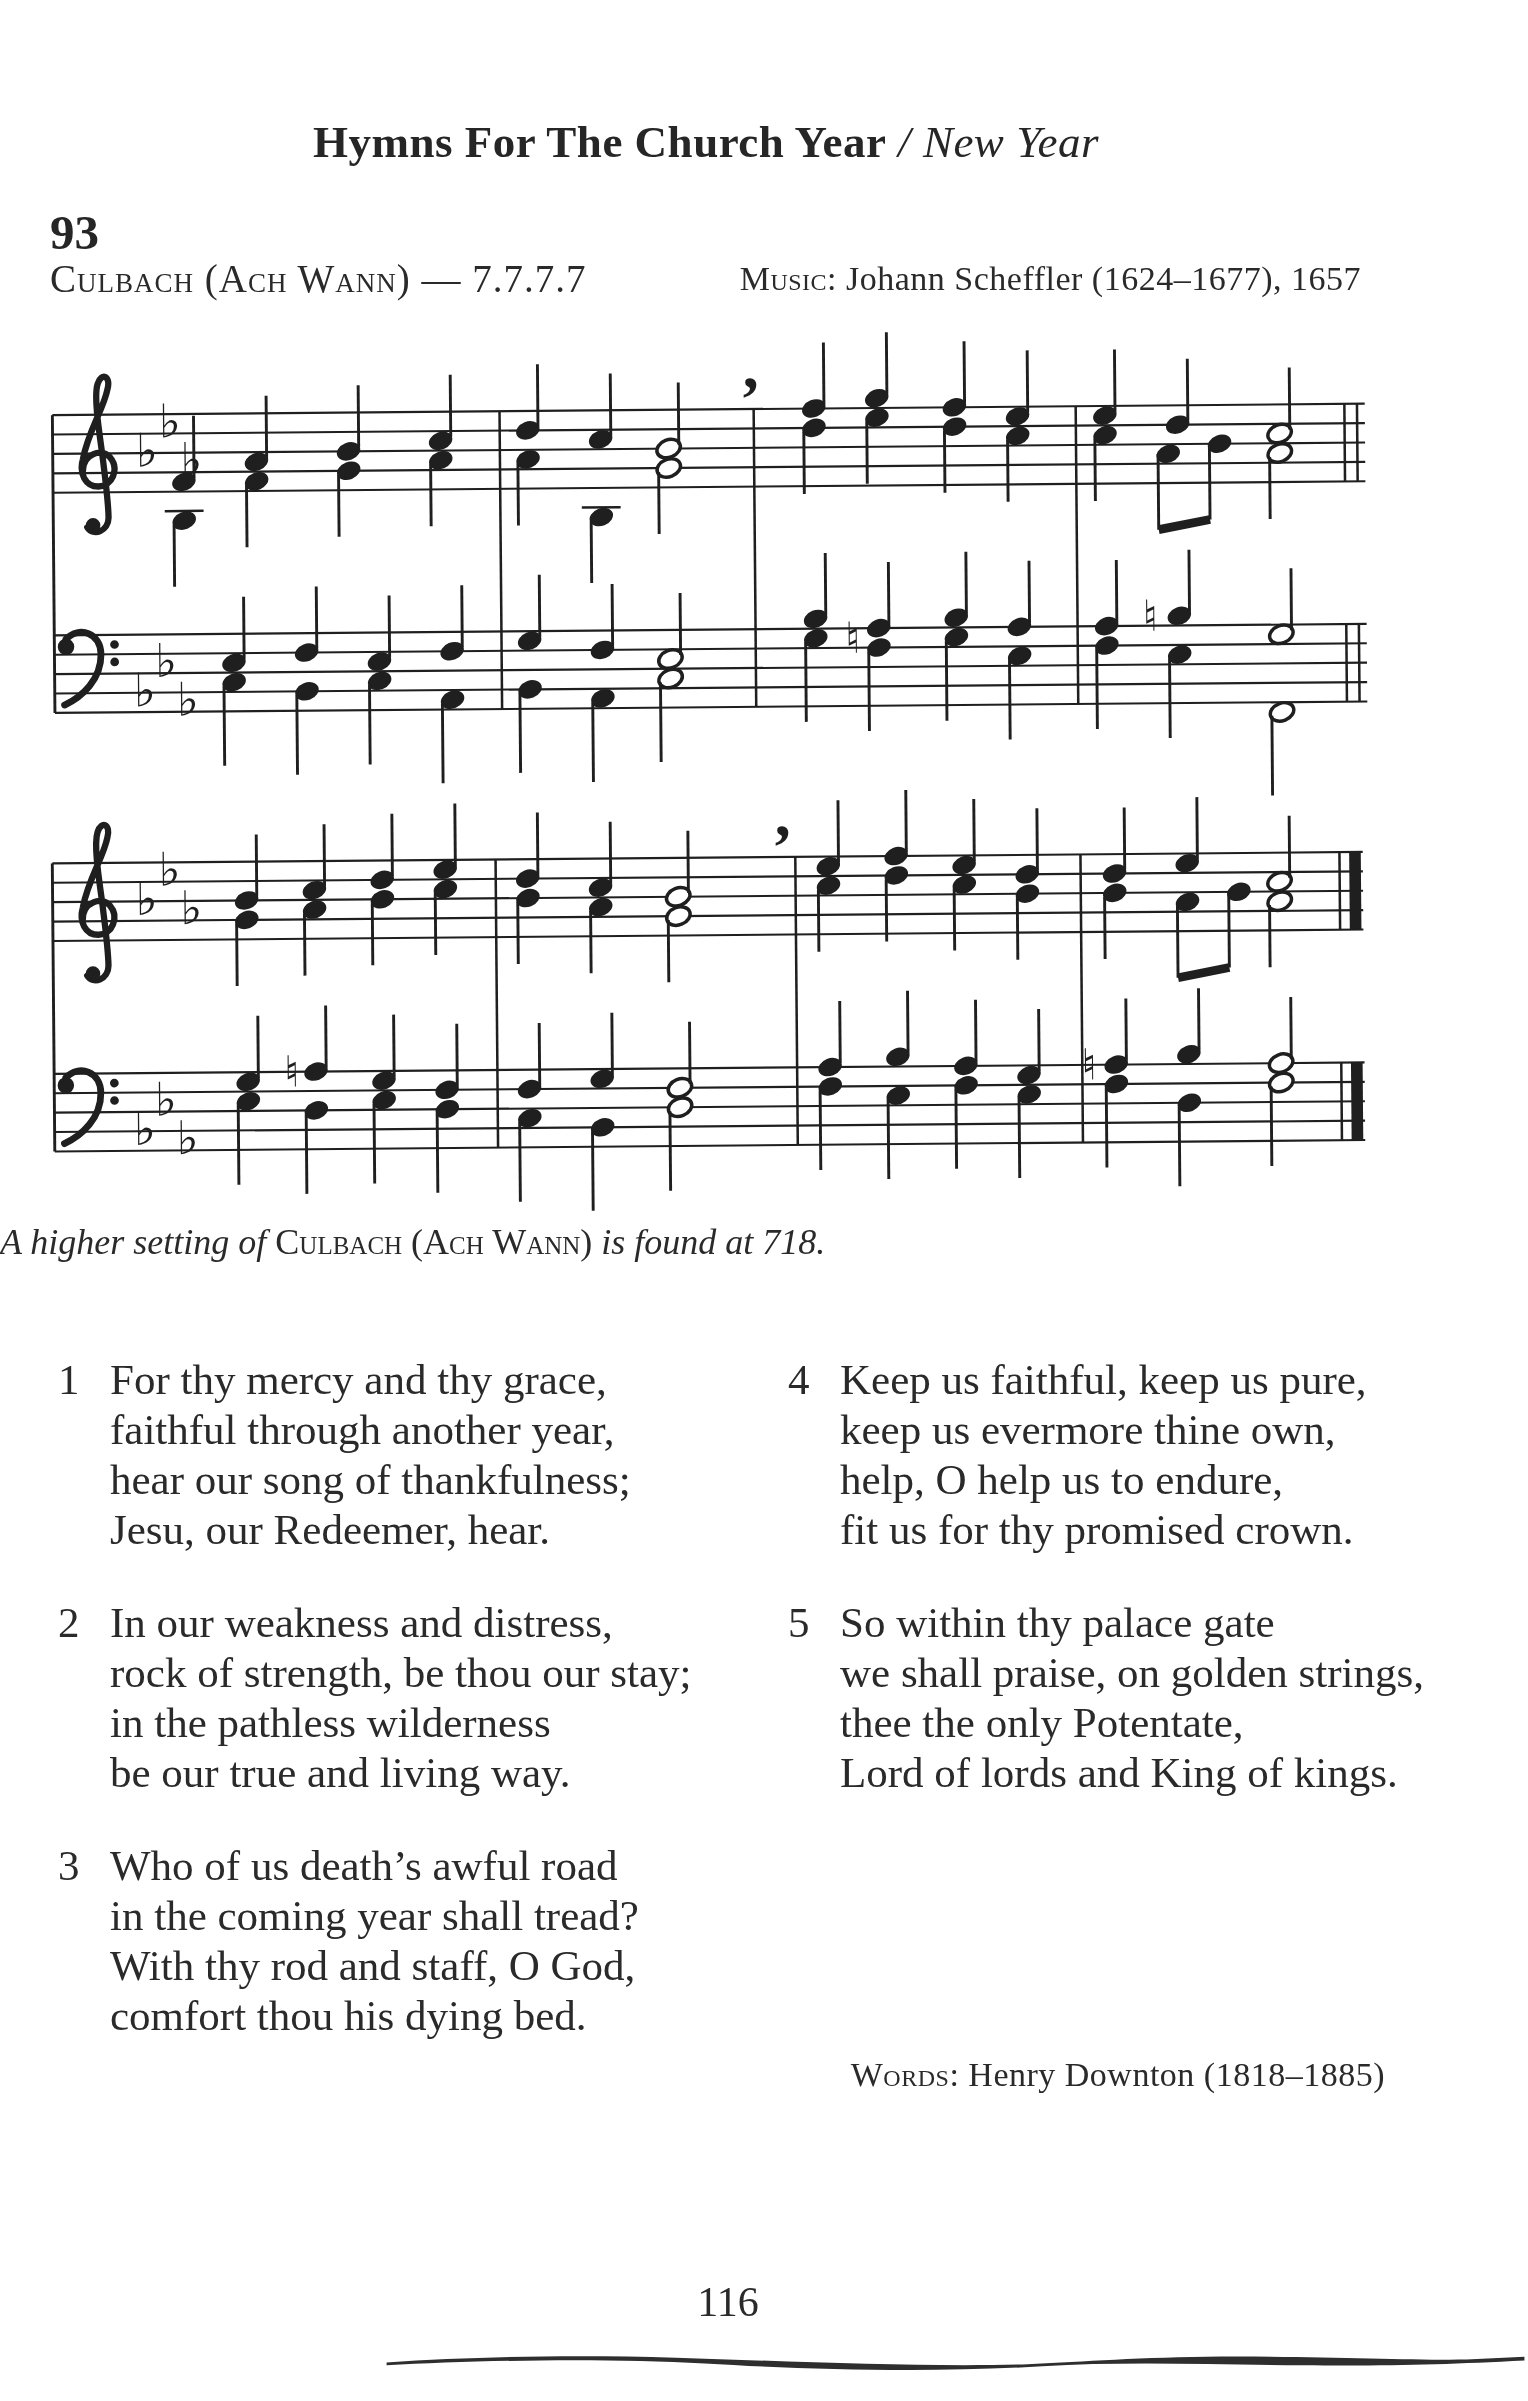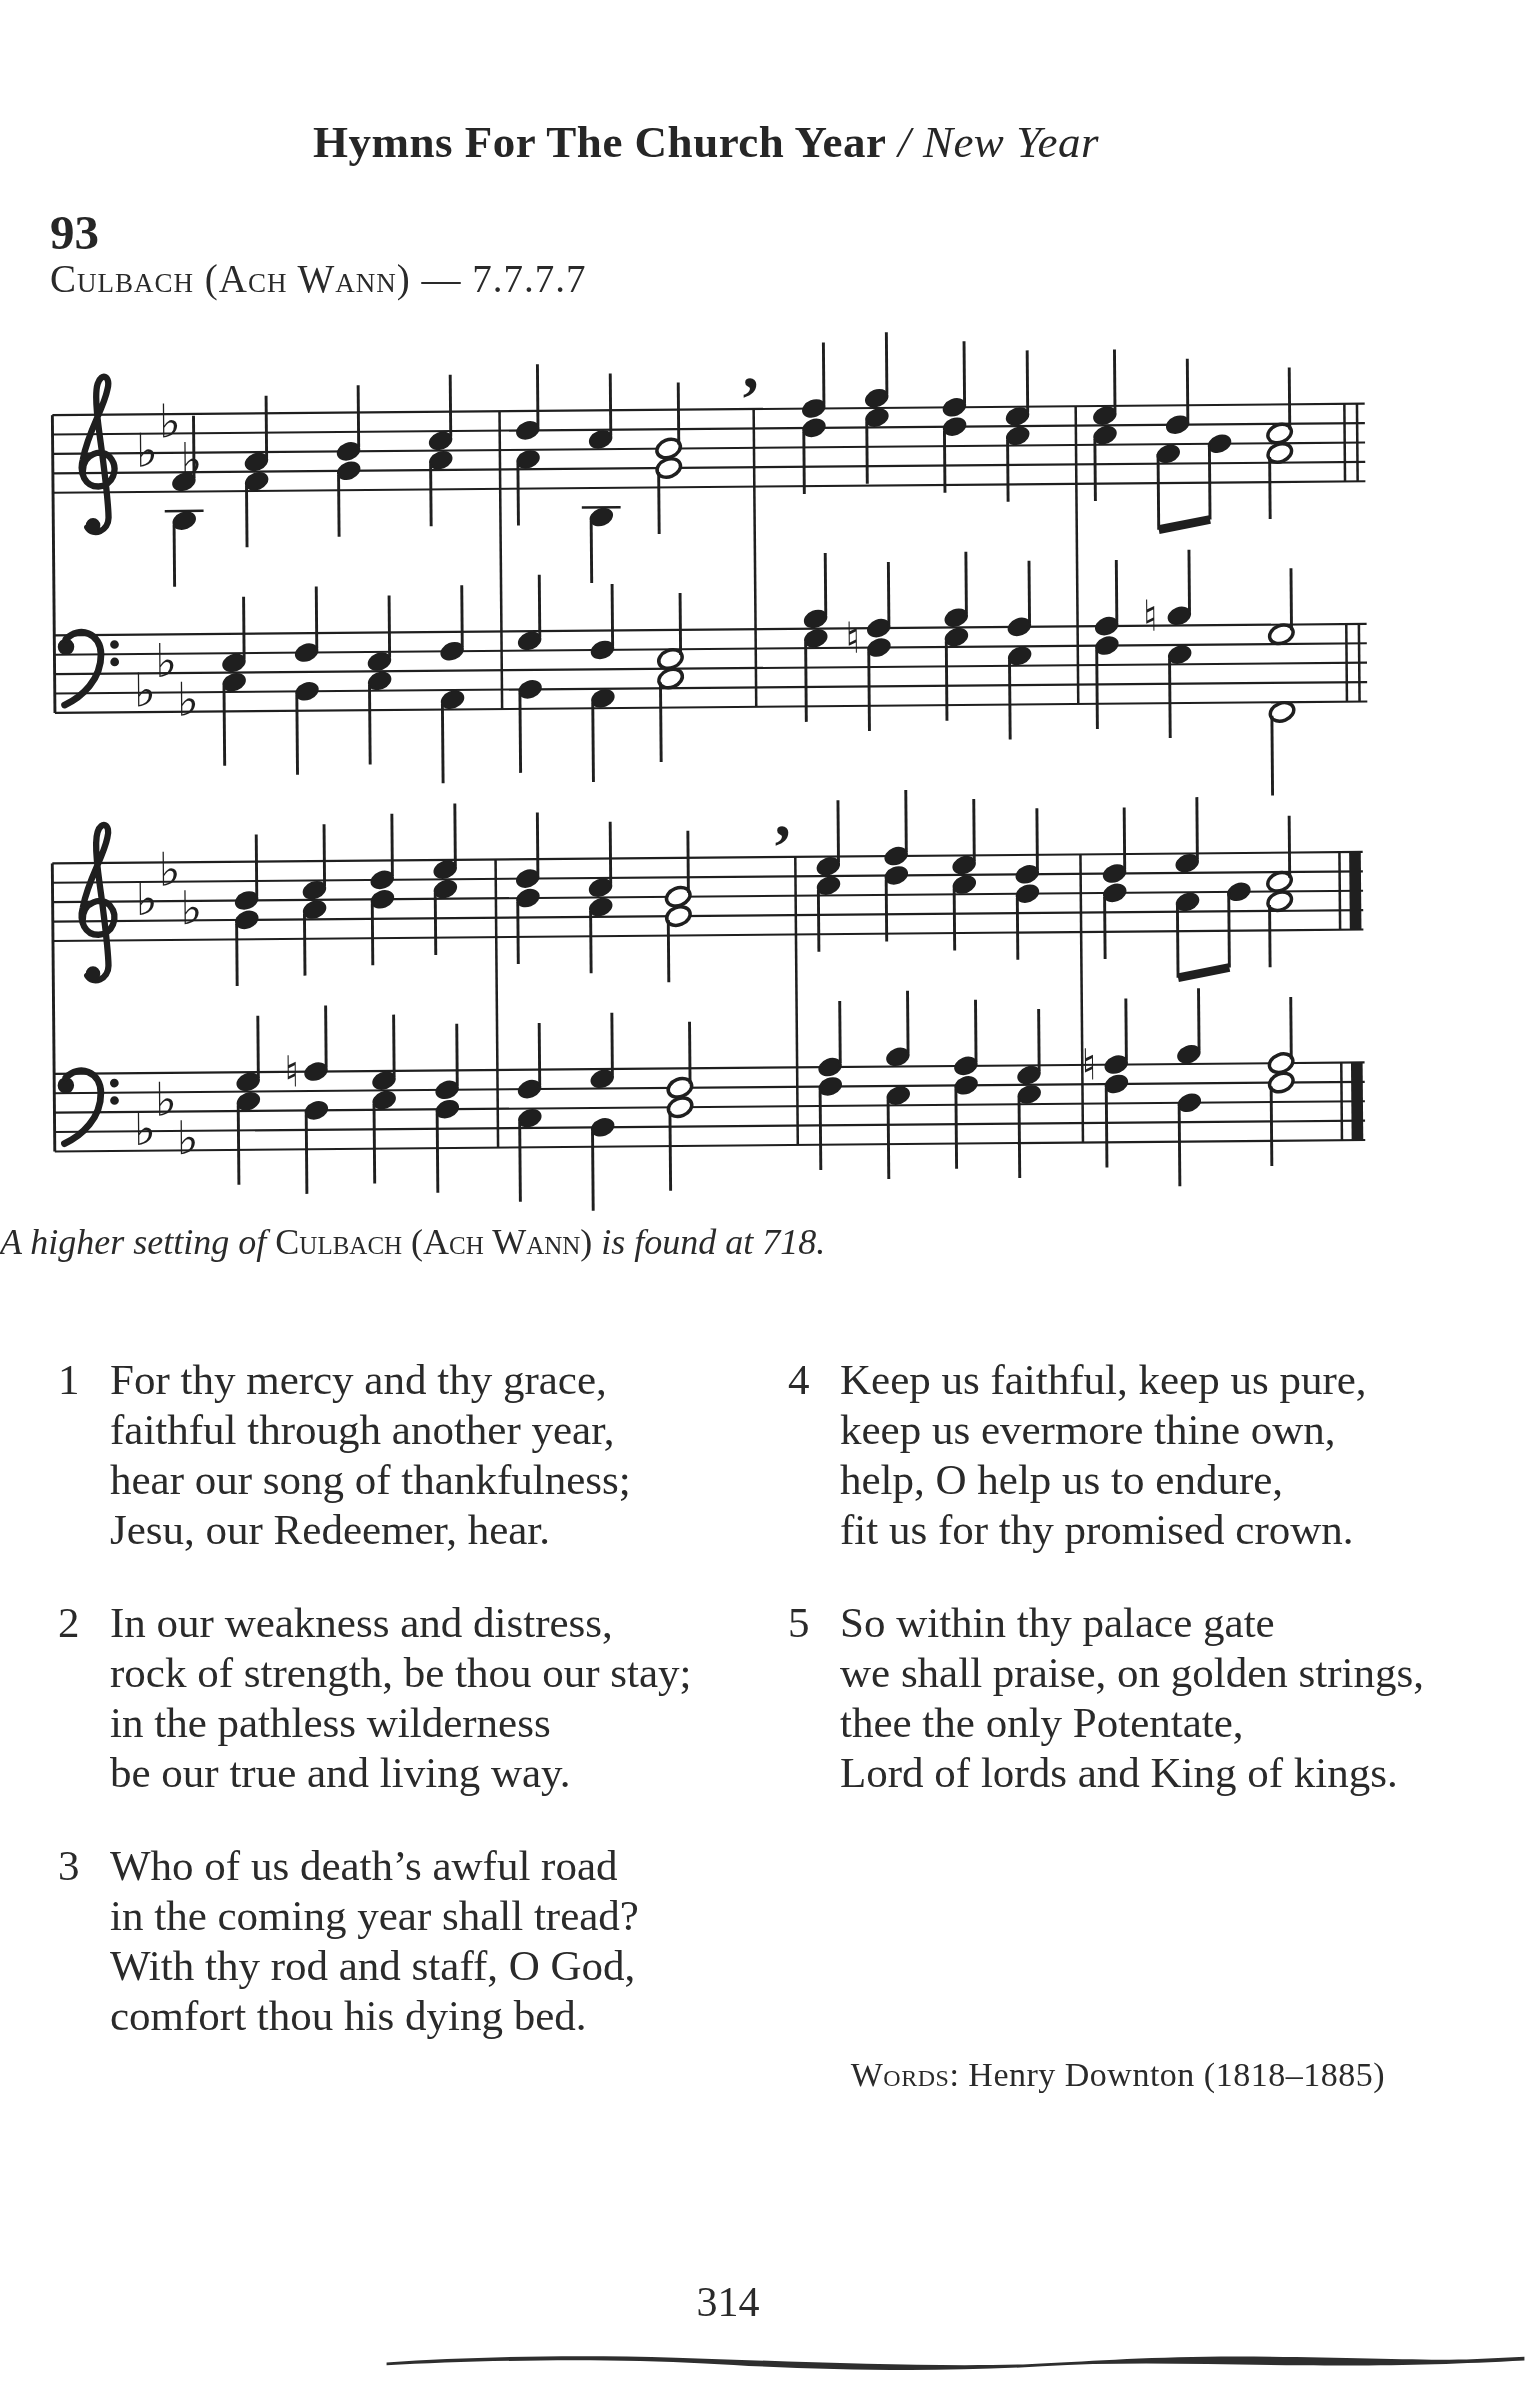--- a/index.html
+++ b/index.html
@@ -37,20 +37,23 @@
   <div class="abs center-band header">
     <span>Hymns For The Church Year</span><span class="ital"> / </span><span class="ital">New Year</span>
   </div>
 
   <div class="abs hymn-number">93</div>
 
   <div class="abs tune-line">
     <span class="sc">Culbach (Ach Wann)</span><span> — </span><span>7.7.7.7</span>
   </div>
 
+  <div class="abs music-credit">
+    <span class="sc">Music:</span><span> Johann Scheffler (1624–1677), 1657</span>
+  </div>
 
   <div id="system1">
       <svg width="1388" height="485" viewBox="0 0 1430 500" class="music-svg" style="top: 338px; transform: rotate(-0.5deg); transform-origin: left center;">
         <line x1="55" y1="80" x2="55" y2="387" stroke="#1f1f1f" stroke-width="3"></line>
         <line x1="516" y1="80" x2="516" y2="387" stroke="#1f1f1f" stroke-width="2.6"></line>
         <line x1="778" y1="80" x2="778" y2="387" stroke="#1f1f1f" stroke-width="2.6"></line>
         <line x1="1110" y1="80" x2="1110" y2="387" stroke="#1f1f1f" stroke-width="2.6"></line>
         <line x1="55" y1="80" x2="1408" y2="80" stroke="#1f1f1f" stroke-width="2.2"></line>
         <line x1="55" y1="100" x2="1408" y2="100" stroke="#1f1f1f" stroke-width="2.2"></line>
         <line x1="55" y1="120" x2="1408" y2="120" stroke="#1f1f1f" stroke-width="2.2"></line>
@@ -403,20 +406,20 @@
           <div>thee the only Potentate,</div>
           <div>Lord of lords and King of kings.</div>
         </div>
       </div>
     </div>
 
   <div class="abs words-credit">
     <span class="sc">Words:</span><span> Henry Downton (1818–1885)</span>
   </div>
 
-  <div class="abs page-number">314</div>
+  <div class="abs page-number">116</div>
 
   <svg class="abs" style="left:383px;top:2348px;" width="1145" height="27" viewBox="0 0 1180 28">
     <path fill="#2e2e2e" d="M0,15 C90,9 190,7 300,10 C420,14 560,20 660,17 C710,15 770,10 850,9 C960,8 1060,13 1120,12 L1180,9 L1180,13 C1100,17 1040,19 950,18 C850,17 760,14 680,19 C560,26 430,22 330,16 C220,10 90,13 0,18 Z"></path>
   </svg>
 
 </div>
 
 
 </body></html>

